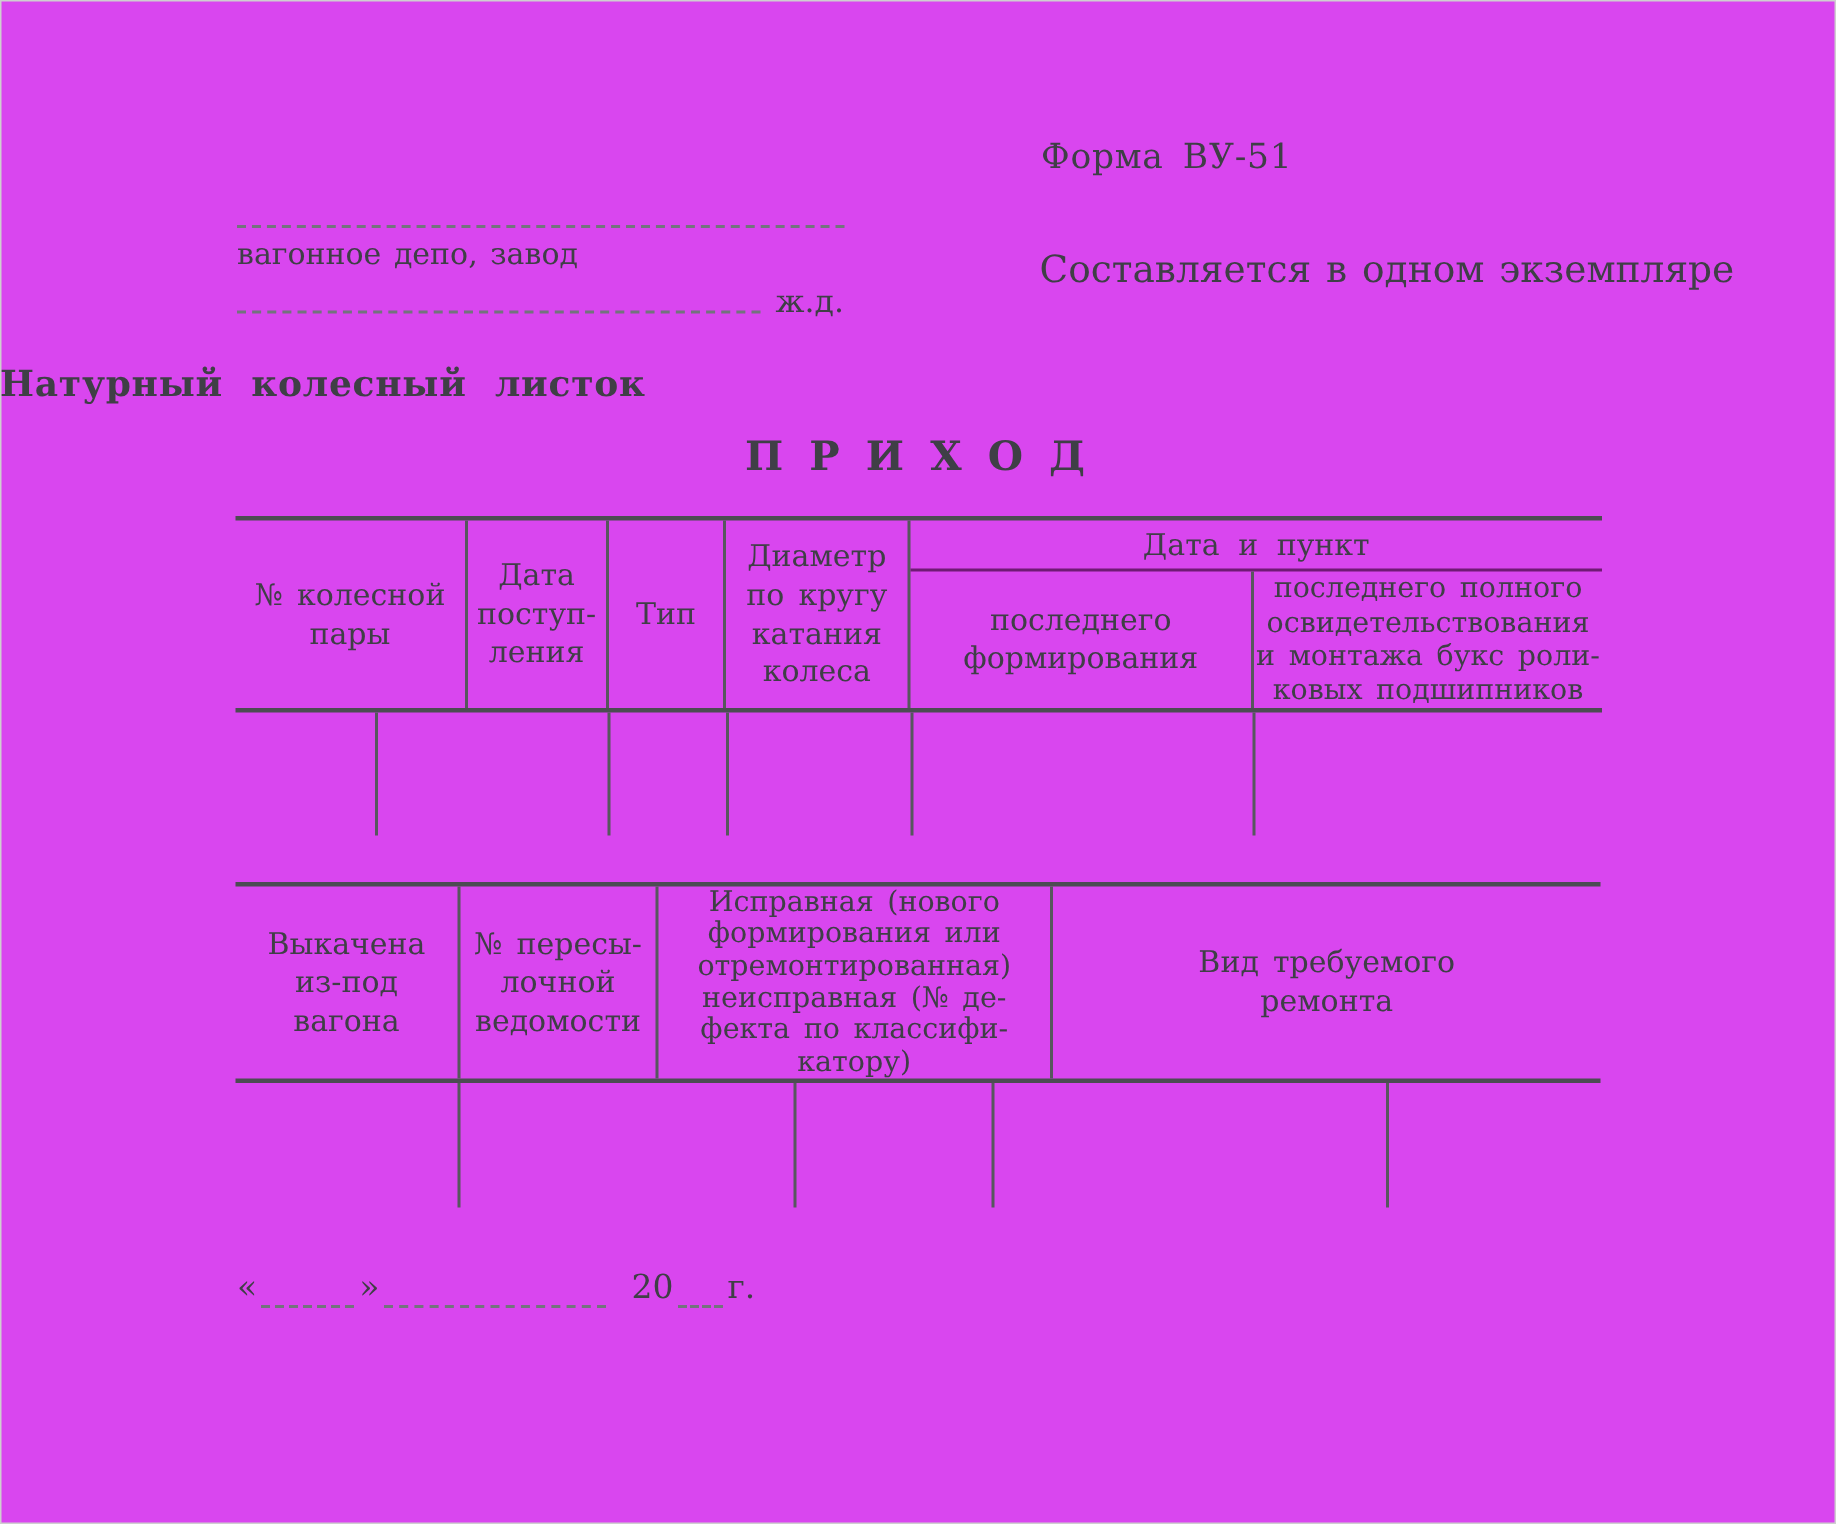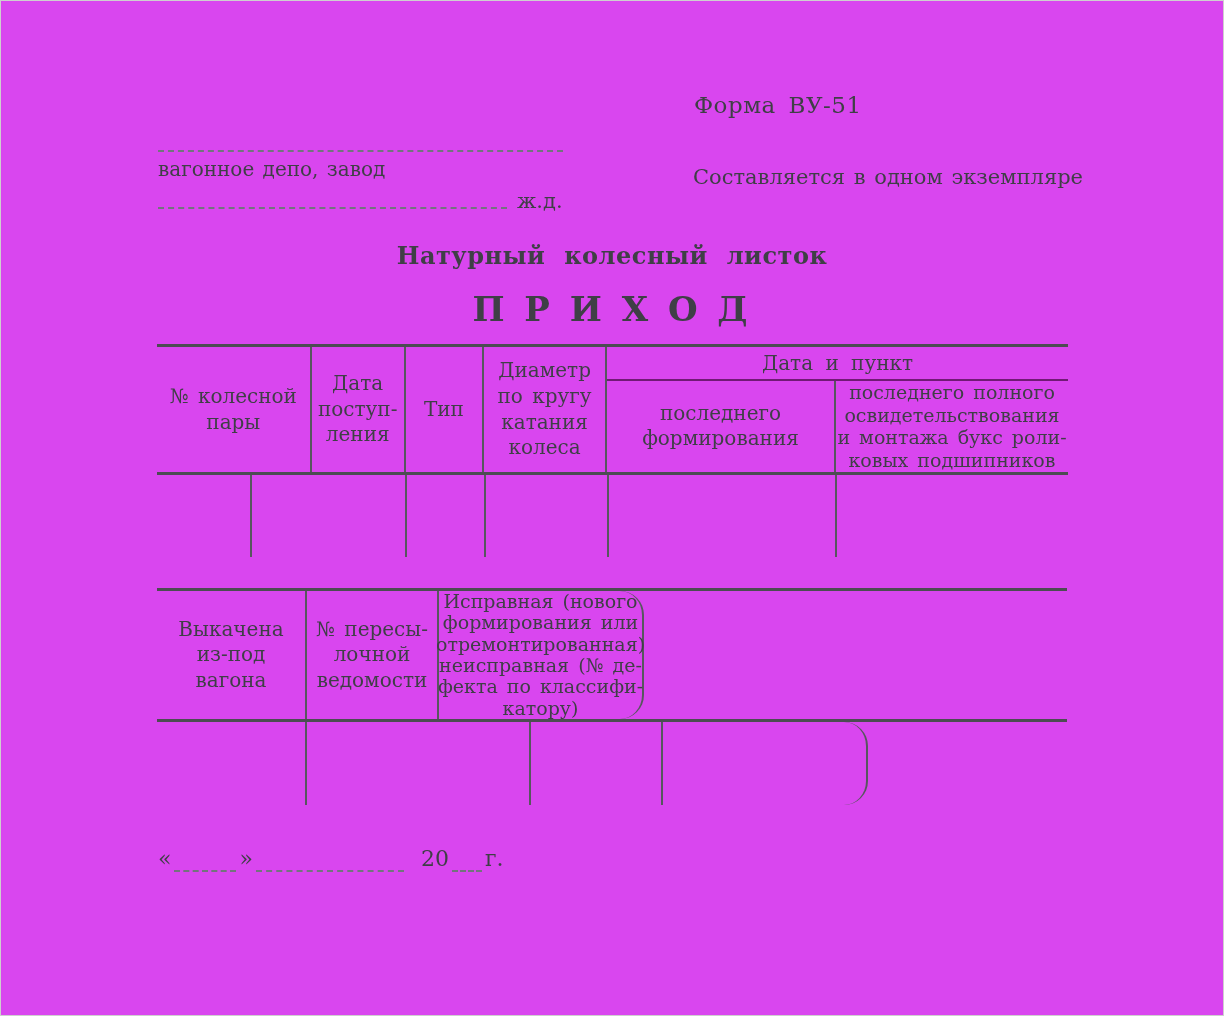--- a/index.html
+++ b/index.html
@@ -15,40 +15,40 @@
     box-shadow: inset 0 0 0 1px #cfcfcf;
   }
 
   
   .form-number {
     position: absolute; left: 694px; top: 92px;
     font-size: 23px; letter-spacing: 0.5px; word-spacing: 5px;
   }
   .copy-note {
     position: absolute; left: 693px; top: 165px;
-    font-size: 21px; word-spacing: 2px;
+    font-size: 25px; word-spacing: 2px;
   }
   .depot-block { position: absolute; left: 158px; top: 128px; width: 405px; }
   .depot-line  { height: 22px; }
   .depot-caption { font-size: 20px; margin-top: 1px; word-spacing: 2px; }
   .rail-row { position: absolute; left: 158px; top: 184px; display: flex; align-items: flex-end; }
   .rail-line { width: 349px; height: 23px; }
   .rail-abbr { font-size: 21px; line-height: 1; margin-left: 10px; margin-bottom: -3px; }
 
   .fill-line { display: inline-block; border-bottom: 2px dashed #73737d; }
 
   
   .title {
     position: absolute; left: 0; width: 100%; top: 241px;
-    text-align: center; font-weight: bold; font-size: 24px;
+    font-weight: bold; font-size: 24px;
     word-spacing: 10px; letter-spacing: 0.5px;
   }
   .subtitle {
     position: absolute; left: 0; width: 100%; top: 289px;
-    text-align: center; font-weight: bold; font-size: 34px;
+    text-align: center; font-weight: bold; font-size: 27px;
     letter-spacing: 4px;
   }
 
   
   .tbl { position: absolute; box-sizing: border-box; border-top: 3px solid #4c4c52; }
   .tbl-header { display: flex; border-bottom: 3px solid #4c4c52; }
   .tbl-body   { display: flex; }
   .cell {
     box-sizing: border-box;
     display: flex; align-items: center; justify-content: center;
@@ -74,21 +74,21 @@
   }
   .group-row { flex: 1; display: flex; }
   .group-row .cell { height: auto; }
 
   .t2 { left: 157px; top: 588px; width: 910px; }
   .t2 .tbl-header { height: 128px; }
   .t2 .tbl-body   { height: 83px; }
   .t2c1 { width: 150px; }
   .t2c2 { width: 224px; }
   .t2c3 { width: 132px; }
-  .t2c4 { width: 205px; font-size: 19px; line-height: 1.12; border-radius: 24px; }
+  .t2c4 { width: 263px; font-size: 19px; line-height: 1.12; }
   .t2c5 { flex: 1; }
 
   
   .date-row {
     position: absolute; left: 158px; top: 844px;
     display: flex; align-items: flex-end;
     font-size: 22px; line-height: 1.2;
   }
   .date-row .fill-line { height: 26px; margin: 0 3px; }
   .w62  { width: 62px; }
@@ -164,20 +164,22 @@
 из-под вагона</div>
       <div class="cell t2c3 br">№ пересы-
 лочной
 ведомости</div>
       <div class="cell t2c4 br">Исправная (нового
 формирования или
 отремонтированная)
 неисправная (№ де-
 фекта по классифи-
 катору)</div>
+      <div class="cell t2c5">Вид требуемого
+ремонта</div>
     </div>
     <div class="tbl-body">
       <div class="cell t2c1 br"></div>
       <div class="cell t2c2 br"></div>
       <div class="cell t2c3 br"></div>
       <div class="cell t2c4 br"></div>
       <div class="cell t2c5"></div>
     </div>
   </div>
 

